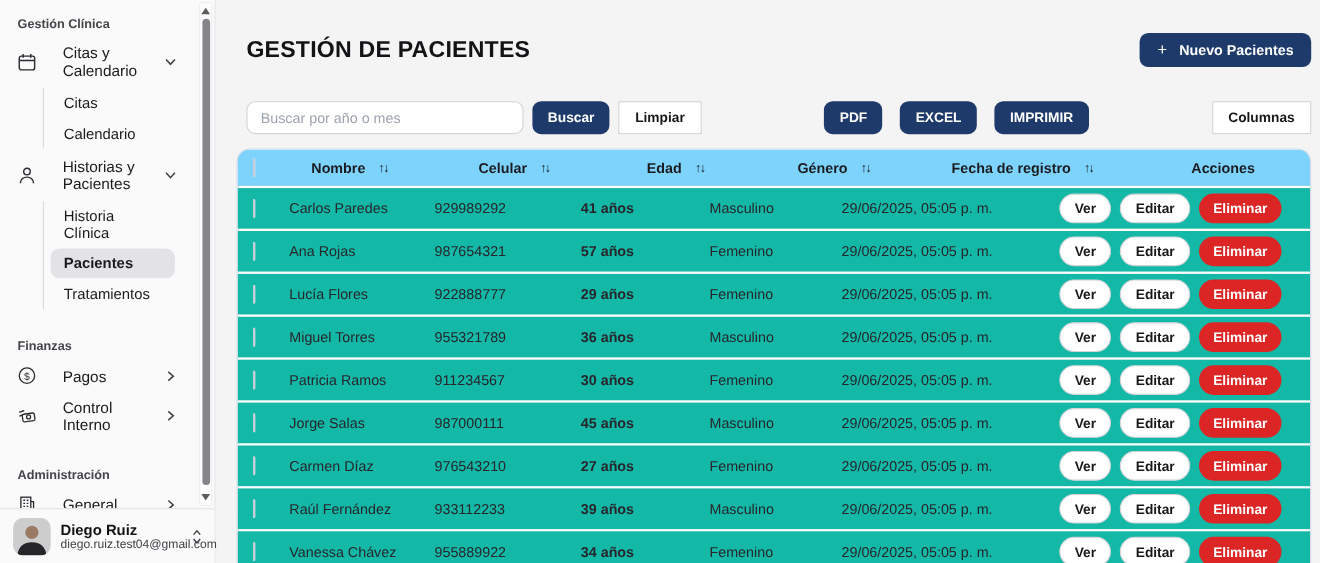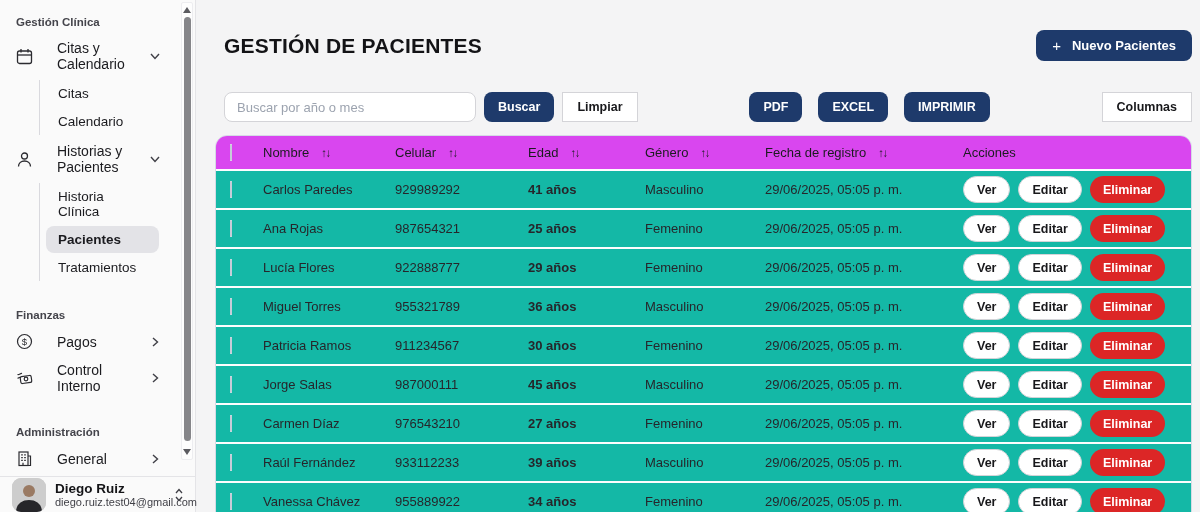--- a/index.html
+++ b/index.html
@@ -21,21 +21,21 @@
   
   .sb-scroll { position:absolute; top:2px; bottom:52px; right:2px; width:12px; background:#fdfdfd; border:1px solid #ededf0; border-radius:2px; }
   .sb-arrow { position:absolute; left:0; width:10px; height:12px; display:flex; align-items:center; justify-content:center; }
   .sb-arrow.up { top:1px; }
   .sb-arrow.down { bottom:1px; }
   .tri-up { width:0; height:0; border-left:4px solid transparent; border-right:4px solid transparent; border-bottom:6px solid #5b5b60; }
   .tri-down { width:0; height:0; border-left:4px solid transparent; border-right:4px solid transparent; border-top:6px solid #5b5b60; }
   .sb-thumb { position:absolute; top:14px; bottom:18px; left:1.5px; width:7px; border-radius:4px; background:#858589; }
 
   
-  .user-box { position:absolute; left:0; right:0; bottom:0; height:36px; background:#fafafa; border-top:1px solid #e4e4e7; display:flex; align-items:center; gap:9px; padding:0 10px 0 12px; }
+  .user-box { position:absolute; left:0; right:0; bottom:0; height:50px; background:#fafafa; border-top:1px solid #e4e4e7; display:flex; align-items:center; gap:9px; padding:0 10px 0 12px; }
   .avatar { width:34px; height:34px; border-radius:9px; background:#cfcfcf; overflow:hidden; flex:0 0 34px; }
   .user-meta { flex:1; min-width:0; }
   .user-name { font-size:13.5px; font-weight:700; color:#141417; }
   .user-email { font-size:11px; color:#3f3f46; white-space:nowrap; }
   .user-caret { width:12px; height:16px; color:#3f3f46; }
 
   
   .main { flex:1; padding:30px 8px 0 19px; min-width:0; }
   .title-row { display:flex; align-items:center; justify-content:space-between; margin:0 0 0 9px; }
   .page-title { font-size:21px; font-weight:800; letter-spacing:.2px; color:#131316; }
@@ -48,21 +48,21 @@
   .toolbar { display:flex; align-items:center; margin:31px 0 0 9px; }
   .search-input { width:252px; height:30px; border:1px solid #d4d4d8; border-radius:8px; background:#fff; padding:0 12px; font-size:13px; font-family:inherit; color:#18181b; }
   .search-input::placeholder { color:#9ca3af; }
   .toolbar .gap8 { width:8px; }
   .export-group { display:flex; gap:16px; margin-left:auto; }
   .btn-columns { margin-left:auto; }
 
   
   .table { margin-top:13px; border:1px solid #d5dbe5; border-radius:12px 12px 0 0; background:#fbfbfc; overflow:hidden; }
   .trow { display:grid; grid-template-columns:47px 132px 133px 117px 120px 198px 1fr; align-items:center; height:39px; background:#14b8a6; border-top:2px solid #fdfdfe; font-size:13px; color:#26262b; }
-  .trow.thead { height:33px; background:#d946ef; border-top:none; font-weight:400; color:#1b1b1f; }
+  .trow.thead { height:33px; background:#7dd3fc; border-top:none; font-weight:700; color:#1b1b1f;gap:20px; }
   .hcell { display:flex; align-items:center; gap:12px; }
   .sort { font-size:11.5px; letter-spacing:-1.5px; color:#1b1b1f; cursor:pointer; }
   .cb { width:16px; height:16px; border:1px solid #c6ccd8; border-radius:4px; background:#fdfdfe; margin-left:14px; cursor:pointer; }
   .cell-age { font-weight:700; }
   .actions { display:flex; align-items:center; gap:8px; }
   .btn-mini { background:#fff; border:1px solid #d4d4d8; border-radius:14px; height:27px; padding:0 13px; font-size:12.5px; font-weight:600; color:#18181b; }
   .btn-danger { background:var(--danger,#dc2626); border:none; border-radius:14px; height:27px; padding:0 13px; font-size:12.5px; font-weight:700; color:#fff; }
 
   svg { display:block; }
 </style>
@@ -266,21 +266,21 @@
           <button class="btn btn-mini">Ver</button>
           <button class="btn btn-mini">Editar</button>
           <button class="btn btn-danger">Eliminar</button>
         </div>
     </div>
 
     <div class="trow">
       <div><span class="cb"></span></div>
       <div>Ana Rojas</div>
       <div>987654321</div>
-      <div class="cell-age">25 años</div>
+      <div class="cell-age">57 años</div>
       <div>Femenino</div>
       <div>29/06/2025, 05:05 p. m.</div>
       <div class="actions">
           <button class="btn btn-mini">Ver</button>
           <button class="btn btn-mini">Editar</button>
           <button class="btn btn-danger">Eliminar</button>
         </div>
     </div>
 
     <div class="trow">

